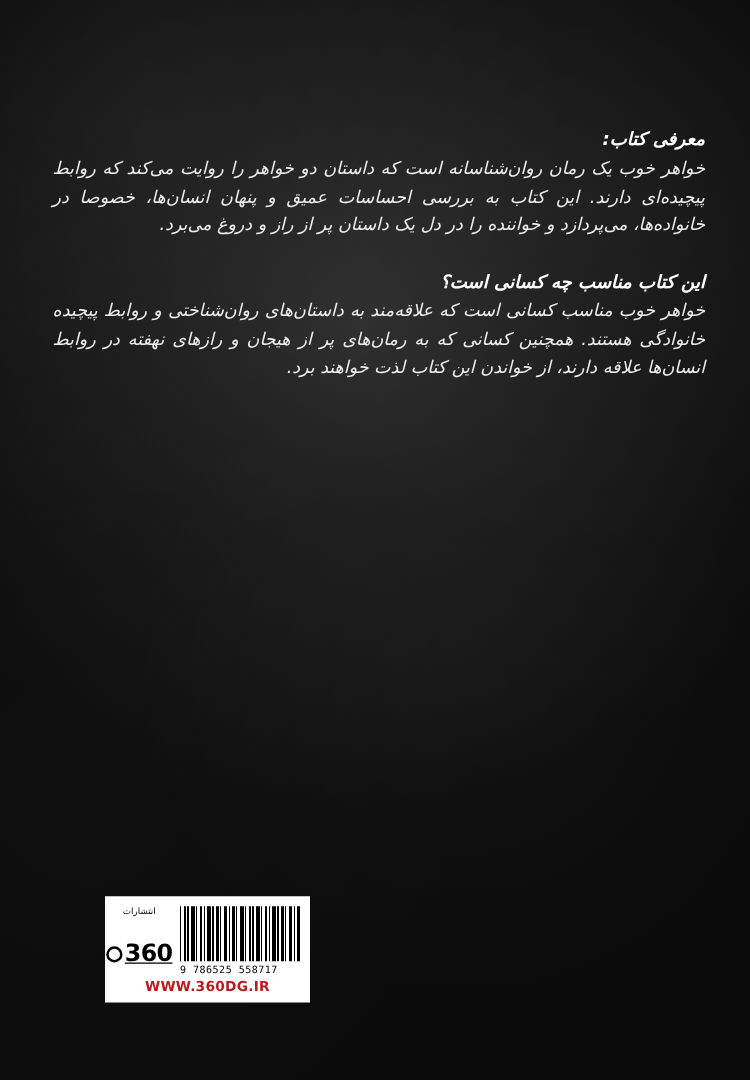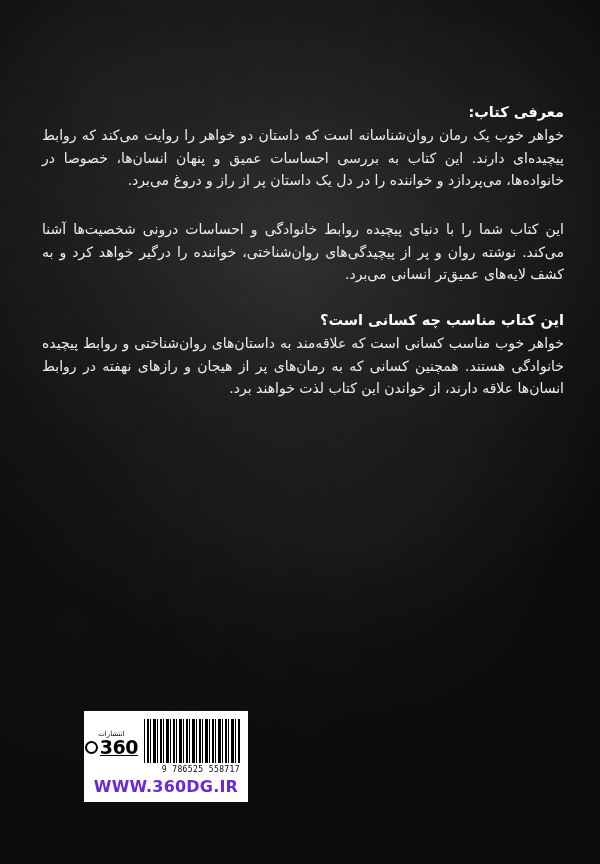--- a/index.html
+++ b/index.html
@@ -36,20 +36,21 @@
     pointer-events: none;
   }
   .content {
     position: absolute;
     top: 104px;
     right: 36px;
     left: 42px;
     direction: rtl;
     text-align: justify;
     color: #f2f2f2;
+    font-style: italic;
   }
   .section { margin-bottom: 26px; }
   .section-heading {
     font-size: 14.5px;
     font-weight: bold;
     color: #ffffff;
     margin-bottom: 4px;
     text-align: right;
     letter-spacing: 0;
   }
@@ -88,29 +89,29 @@
       #000 9px, #000 12px, #fff 12px, #fff 13px
     );
   }
   .barcode-number {
     font-family: "DejaVu Sans Mono", "Liberation Mono", monospace;
     font-size: 8px;
     color: #000;
     letter-spacing: 0.4px;
     margin-top: 2px;
     direction: ltr;
-    text-align: right;
+    text-align: left;
   }
   .publisher-logo {
     width: 54px;
     height: 48px;
     display: flex;
     flex-direction: column;
     align-items: center;
-    justify-content: center;
+    justify-content: space-between;
     color: #000;
   }
   .publisher-logo .pub-word {
     font-size: 7px;
     direction: rtl;
   }
   .publisher-logo .pub-num {
     font-size: 19px;
     font-weight: bold;
     letter-spacing: -0.5px;
@@ -121,42 +122,41 @@
     text-decoration: underline;
   }
   .pub-dot {
     width: 9px; height: 9px;
     border-radius: 50%;
     border: 2px solid #000;
     display: inline-block;
   }
   .website {
     font-family: "DejaVu Sans", "Liberation Sans", sans-serif;
-    font-size: 16px;
+    font-size: 11px;
     font-weight: bold;
-    color: #6d28d9;
+    color: #b91c1c;
     direction: ltr;
     margin-top: 3px;
     letter-spacing: 0.2px;
   }
 </style>
 </head>
 <body>
 
 <div id="book-back-cover">
 
   <div class="content">
 
     <div class="section">
       <div class="section-heading">معرفی کتاب:</div>
       <div class="section-body">خواهر خوب یک رمان روان‌شناسانه است که داستان دو خواهر را روایت می‌کند که روابط پیچیده‌ای دارند. این کتاب به بررسی احساسات عمیق و پنهان انسان‌ها، خصوصا در خانواده‌ها، می‌پردازد و خواننده را در دل یک داستان پر از راز و دروغ می‌برد.</div>
     </div>
 
     <div class="section">
-      <div class="section-body">این کتاب شما را با دنیای پیچیده روابط خانوادگی و احساسات درونی شخصیت‌ها آشنا می‌کند. نوشته روان و پر از پیچیدگی‌های روان‌شناختی، خواننده را درگیر خواهد کرد و به کشف لایه‌های عمیق‌تر انسانی می‌برد.</div>
     </div>
 
     <div class="section">
       <div class="section-heading">این کتاب مناسب چه کسانی است؟</div>
       <div class="section-body">خواهر خوب مناسب کسانی است که علاقه‌مند به داستان‌های روان‌شناختی و روابط پیچیده خانوادگی هستند. همچنین کسانی که به رمان‌های پر از هیجان و رازهای نهفته در روابط انسان‌ها علاقه دارند، از خواندن این کتاب لذت خواهند برد.</div>
     </div>
 
   </div>
 
   <div id="barcode-block">

